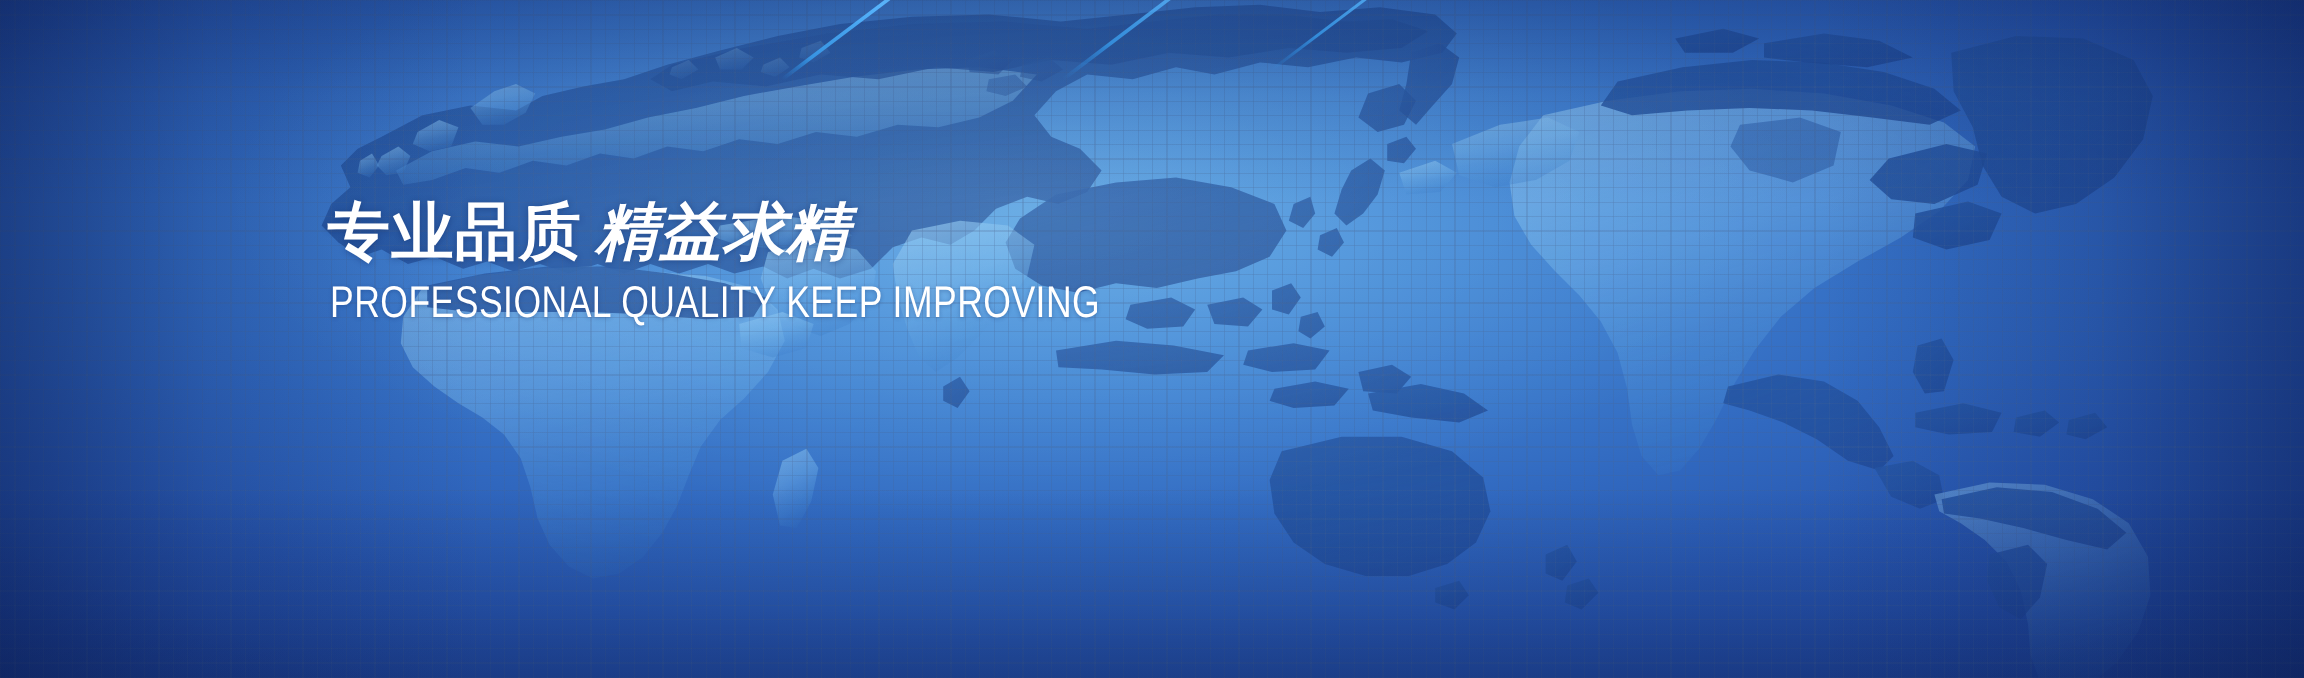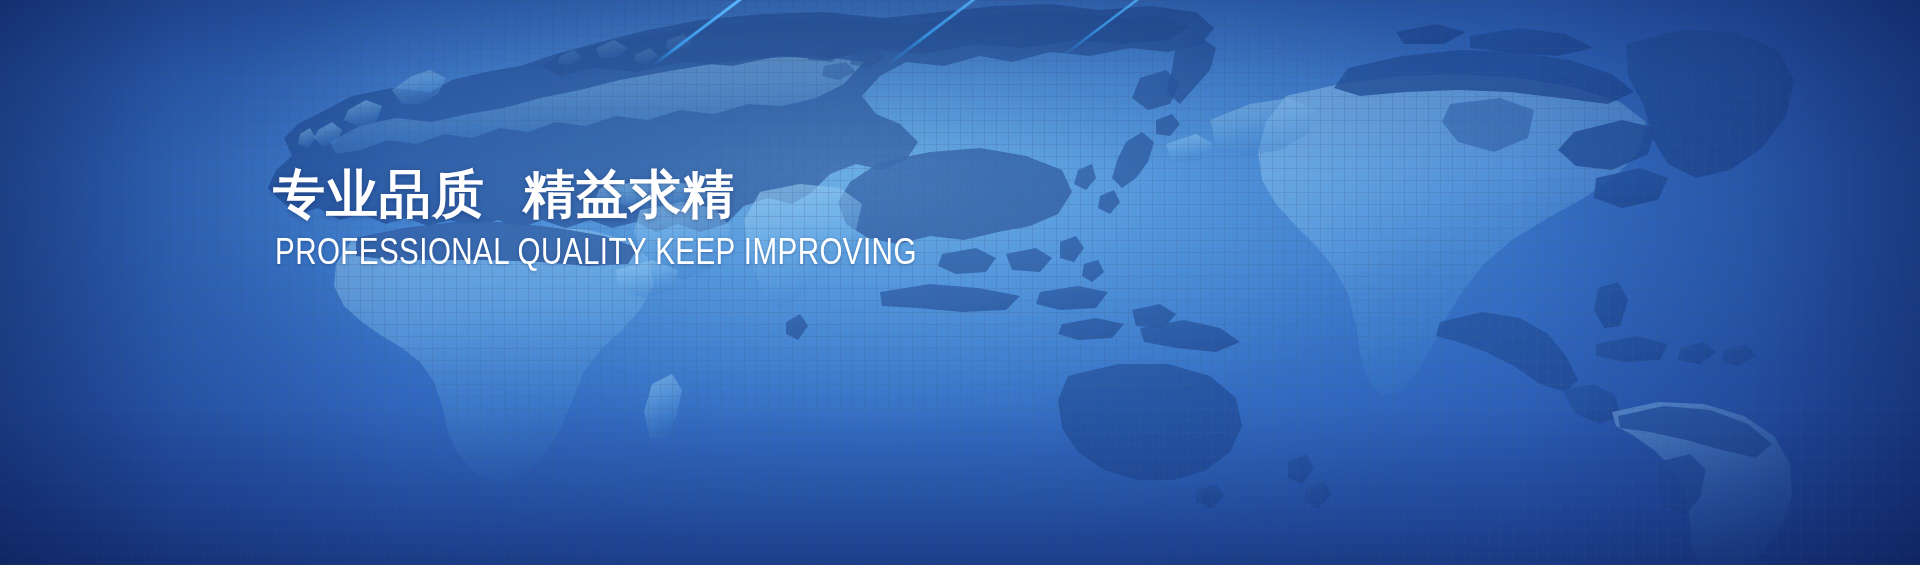--- a/index.html
+++ b/index.html
@@ -119,21 +119,21 @@
   .headline{
     margin:0;
     font-size:52px;
     line-height:62px;
     font-weight:bold;
     color:#ffffff;
     letter-spacing:1px;
     white-space:nowrap;
     text-shadow:0 1px 5px rgba(10,32,90,0.38);
   }
-  .headline .seg2{margin-left:38px;}
+  .headline .seg2{margin-left:11px;font-style:italic;}
   .subline{
     margin:0;
     margin-top:5px;
     margin-left:2px;
     font-size:37px;
     line-height:44px;
     font-weight:400;
     color:#ffffff;
     letter-spacing:0.5px;
     white-space:nowrap;

